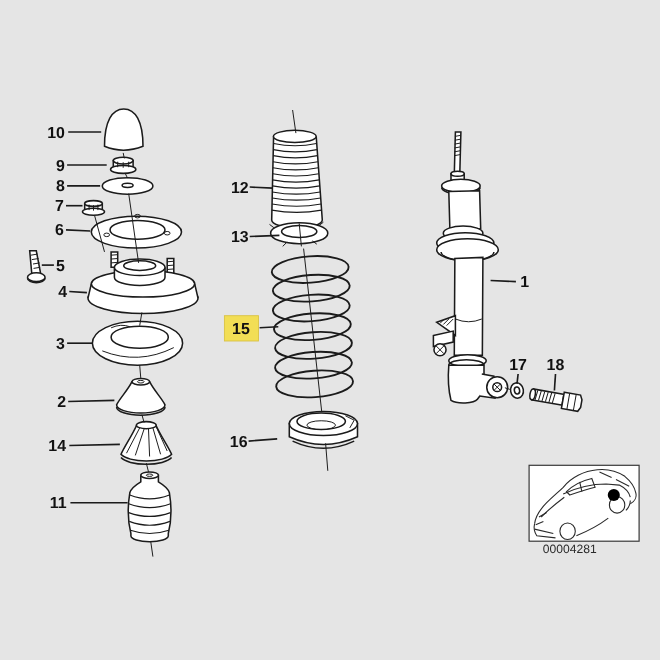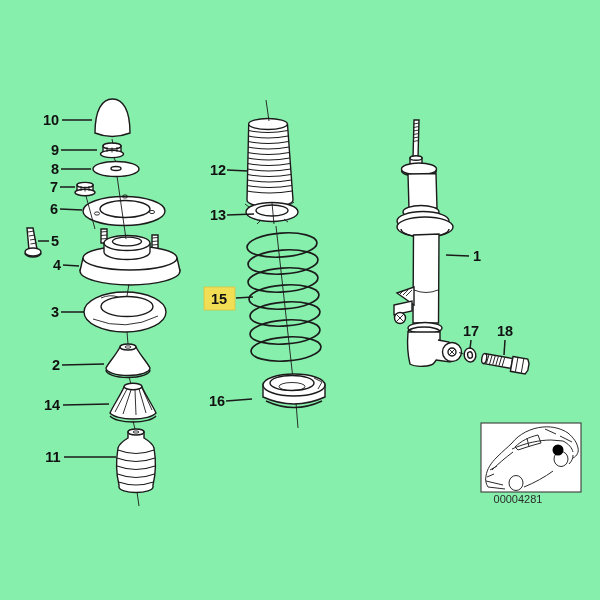--- a/index.html
+++ b/index.html
@@ -1,16 +1,16 @@
 <!DOCTYPE html>
 <html><head>
 <meta charset="utf-8">
 <style>
   html,body{margin:0;padding:0;background:#fff;}
-  .stage{position:relative;width:600px;height:600px;background:#86efac;overflow:hidden;
+  .stage{position:relative;width:600px;height:600px;background:#e5e5e5;overflow:hidden;
          font-family:"Liberation Sans", sans-serif;text-decoration:underline;}
   svg{display:block}
   .s   {fill:#ffffff;stroke:#1b1b1b;stroke-width:1.4;}
   .sn  {fill:none;stroke:#1b1b1b;stroke-width:1.4;}
   .thin{fill:none;stroke:#1b1b1b;stroke-width:0.9;}
   .rib {fill:none;stroke:#1b1b1b;stroke-width:1.05;}
   .spring{fill:none;stroke:#1b1b1b;stroke-width:1.7;}
   .leader{fill:none;stroke:#1b1b1b;stroke-width:1.5;}
   .lbl{font-family:"Liberation Sans", sans-serif;font-size:14.5px;font-weight:bold;fill:#111;}
   .code{font-family:"Liberation Sans", sans-serif;font-size:11px;fill:#2b2b2b;}

